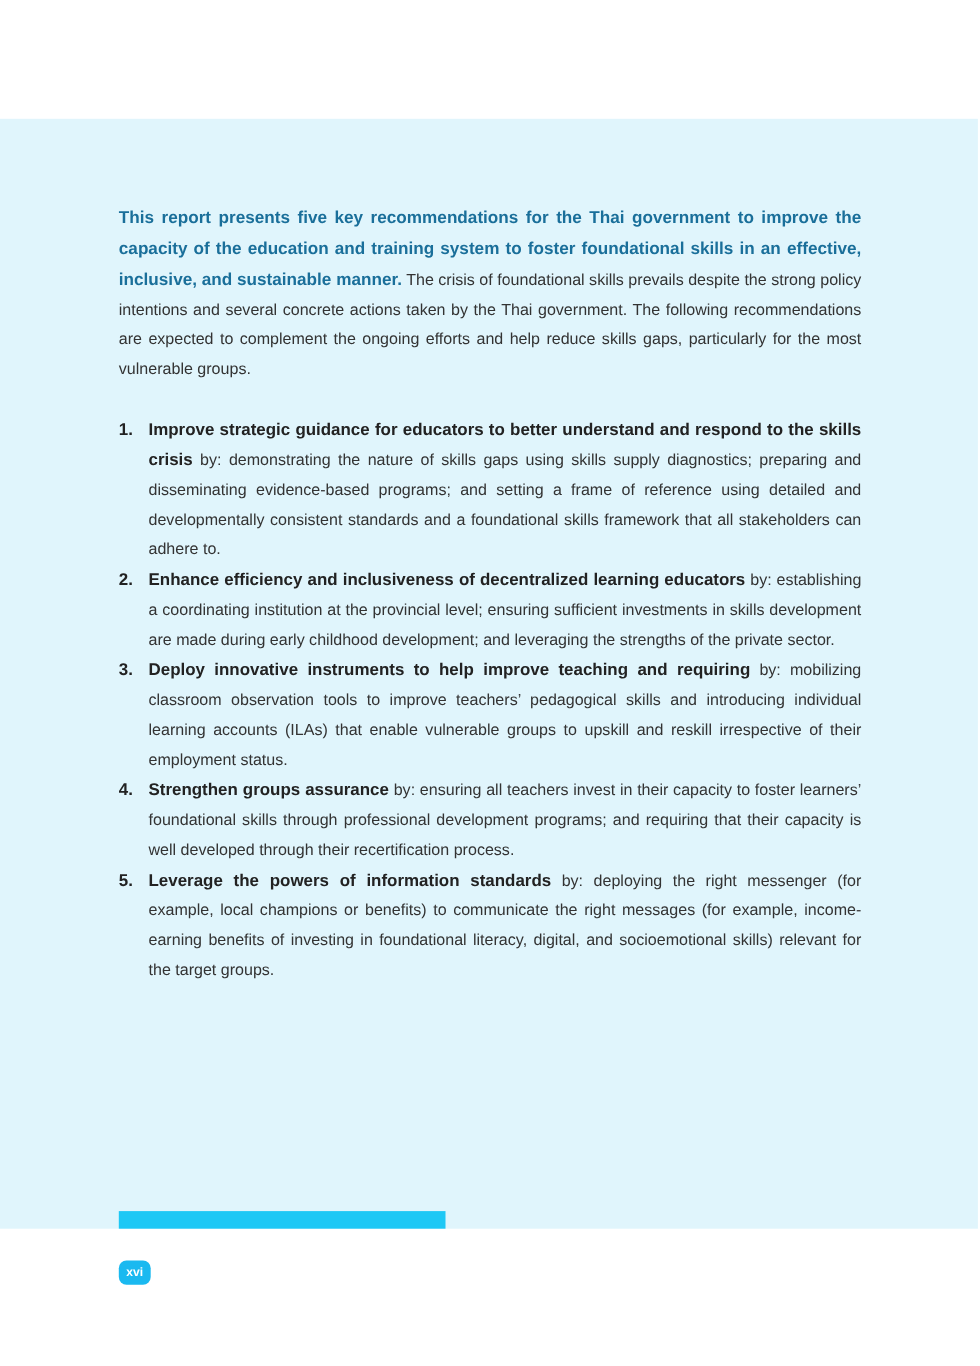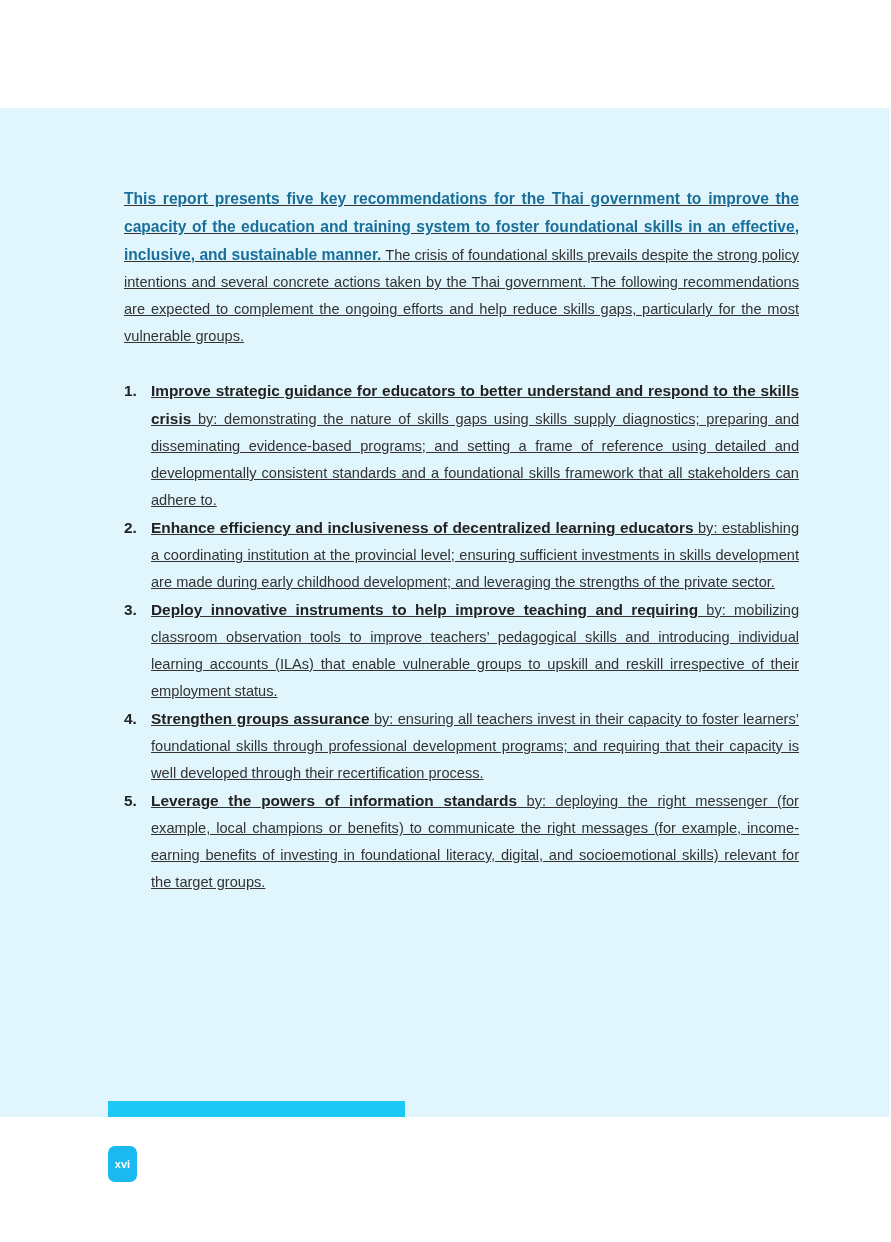--- a/index.html
+++ b/index.html
@@ -18,26 +18,25 @@
     .panel {
       position: absolute;
       left: 0;
       top: 108px;
       width: 889px;
       height: 1009px;
       background: #e0f5fc;
     }
     .content {
       position: absolute;
-      left: 124px;
+      left: 108px;
       top: 185px;
       width: 675px;
       font-size: 14.6px;
       line-height: 27px;
-      text-decoration: underline;
     }
     .intro {
       margin: 0;
       text-align: justify;
     }
     .intro .lead {
       color: #1a6f9a;
       font-weight: bold;
       font-size: 15.6px;
     }
@@ -71,21 +70,21 @@
       top: 1101px;
       width: 297px;
       height: 16px;
       background: #1ec8f5;
     }
     .page-badge {
       position: absolute;
       left: 108px;
       top: 1146px;
       width: 29px;
-      height: 36px;
+      height: 22px;
       border-radius: 7px;
       background: #1ab9f0;
       color: #ffffff;
       font-weight: bold;
       font-size: 11px;
       display: flex;
       align-items: center;
       justify-content: center;
     }
   </style>

